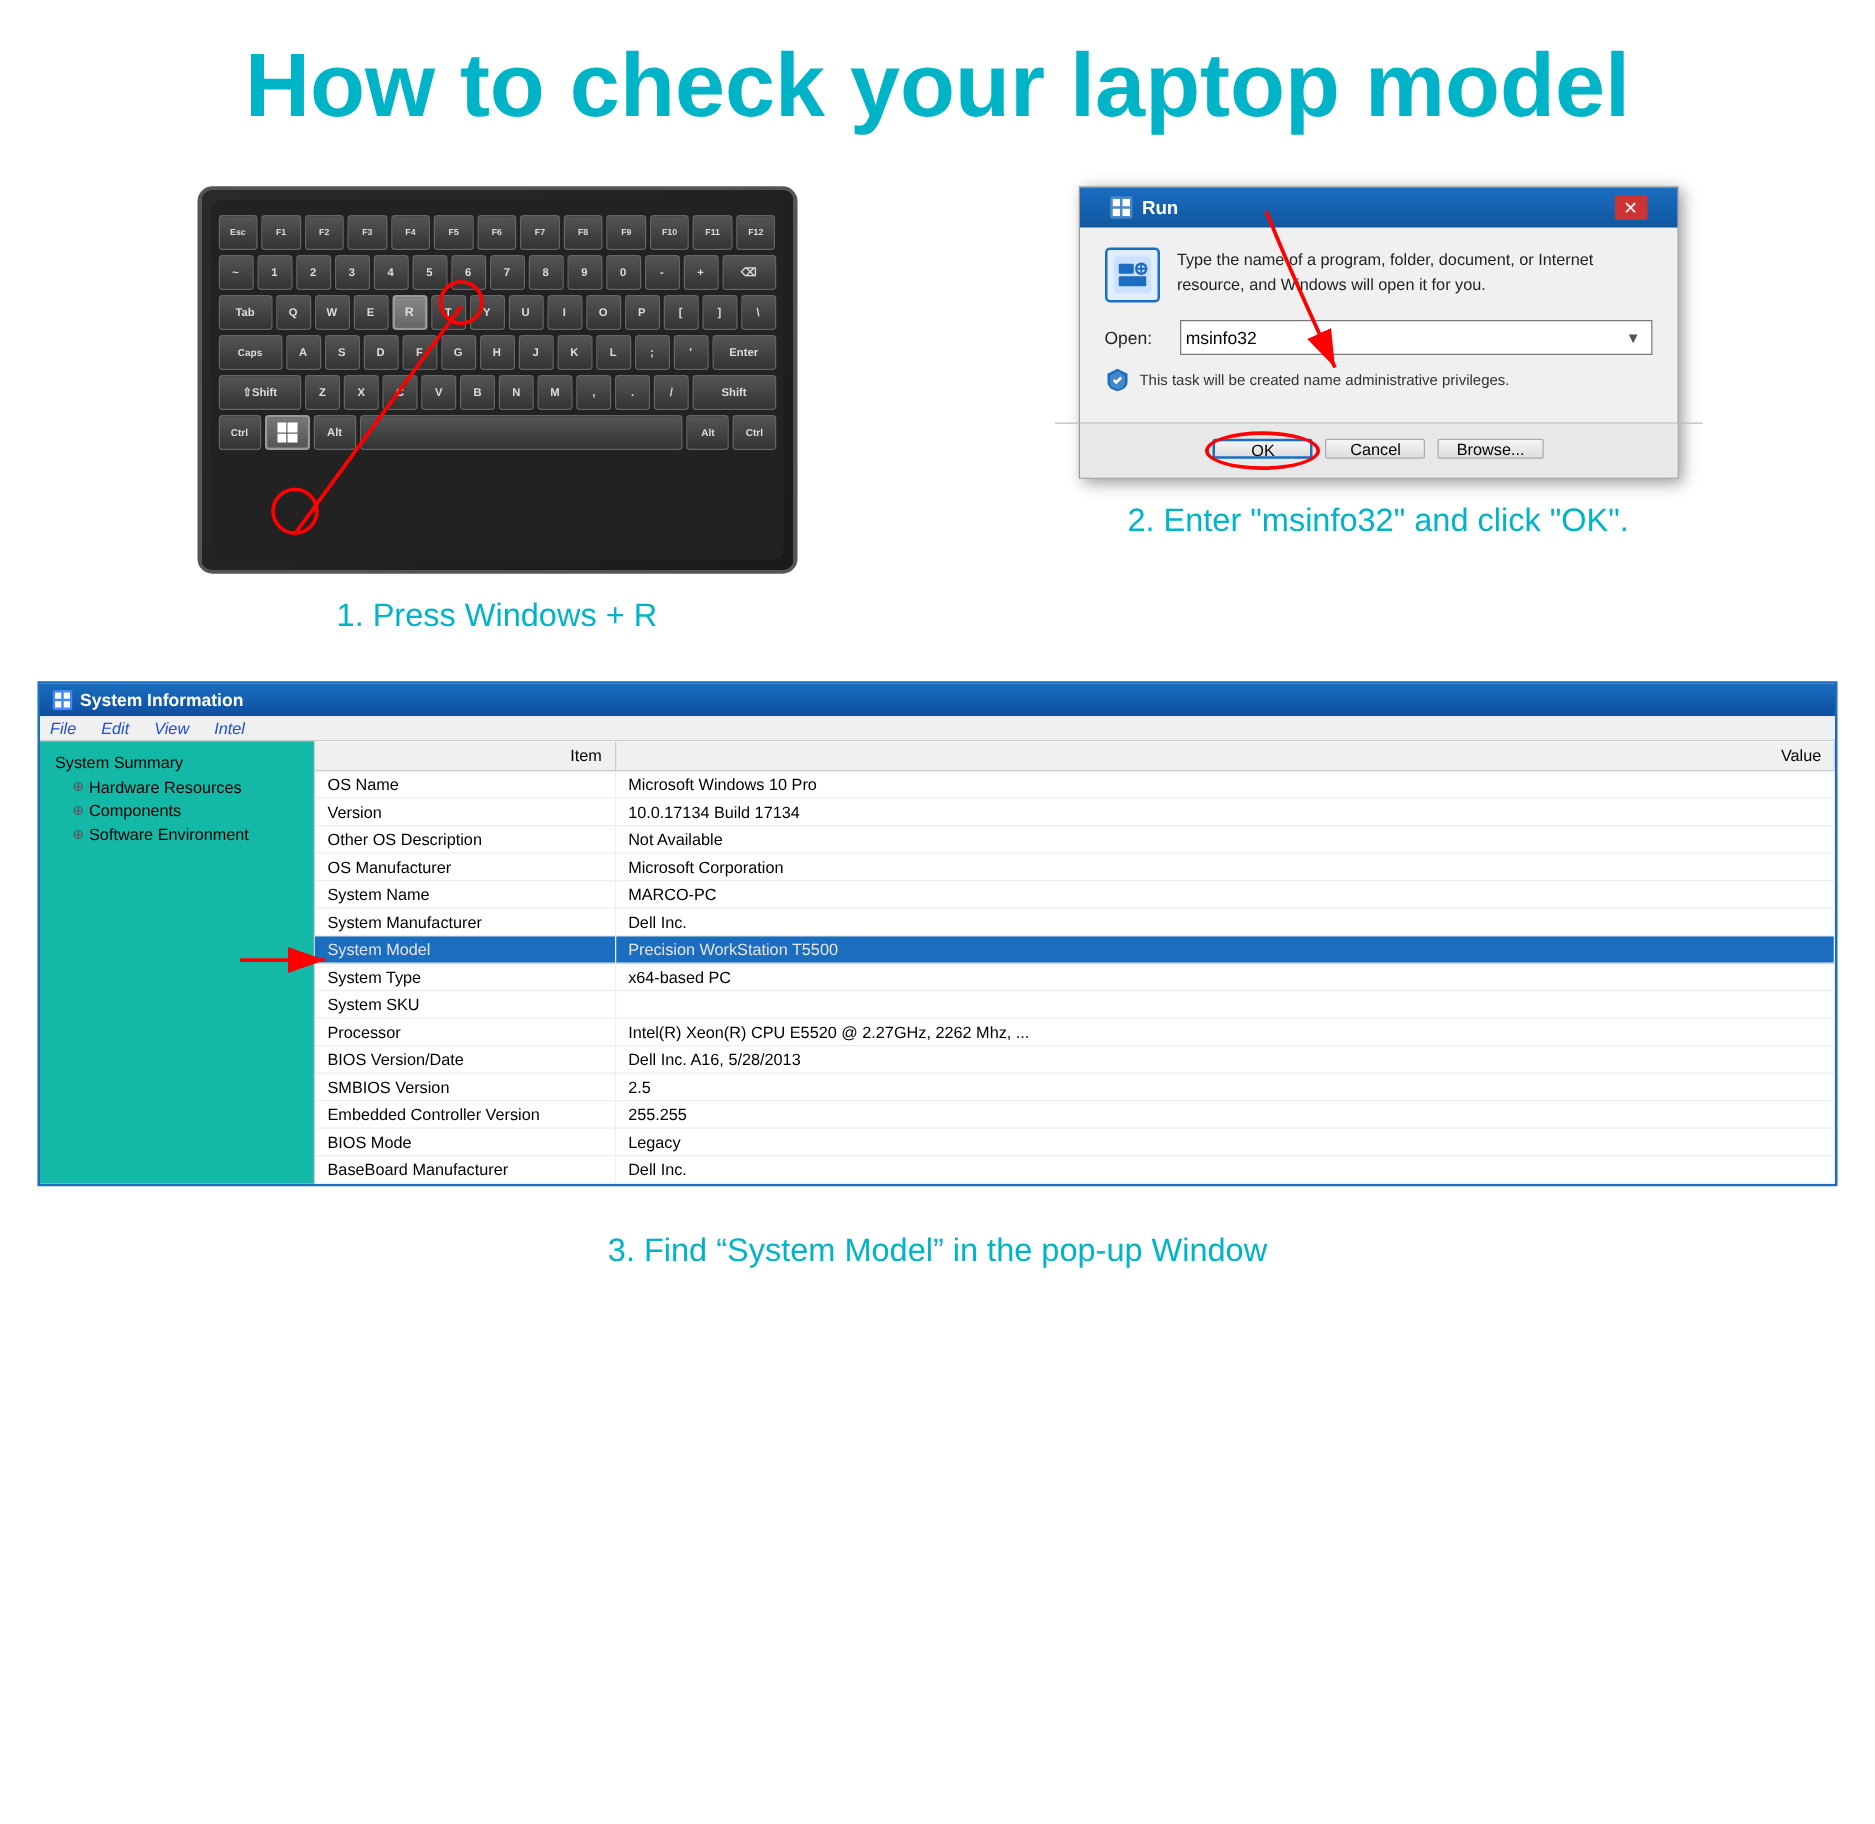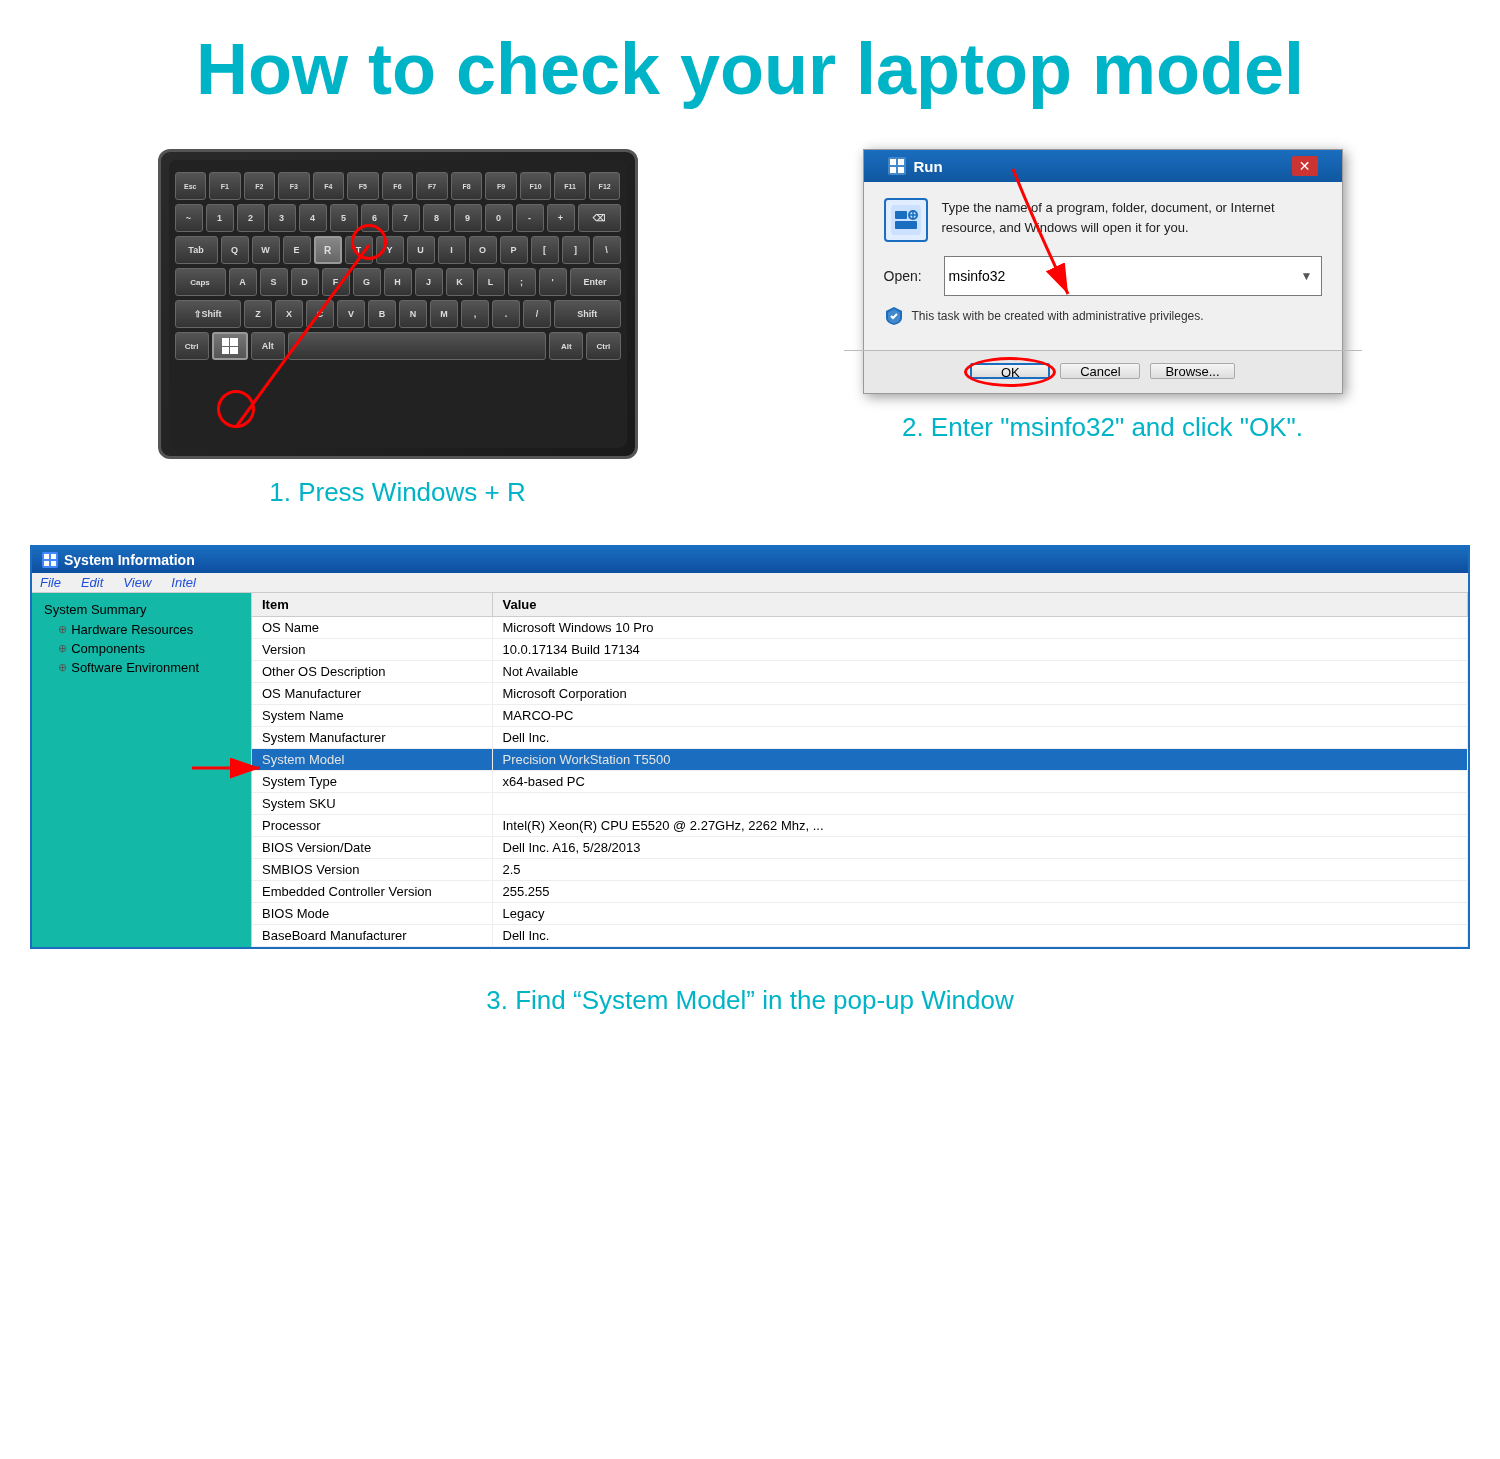--- a/index.html
+++ b/index.html
@@ -214,21 +214,21 @@
       color: #222;
       min-width: 50px;
     }
 
     .run-input-wrapper {
       flex: 1;
       display: flex;
       align-items: center;
       border: 1px solid #7a7a7a;
       background: white;
-      height: 40px;
+      height: 28px;
       padding: 0 4px;
     }
 
     .run-input {
       flex: 1;
       border: none;
       outline: none;
       font-size: 14px;
       background: transparent;
       color: #000;
@@ -372,26 +372,26 @@
       overflow: hidden;
     }
 
     .sysinfo-table {
       width: 100%;
       border-collapse: collapse;
       font-size: 13px;
     }
 
     .sysinfo-table th {
-      text-align: left;
+      text-align: right;
       padding: 4px 10px;
       background: #f0f0f0;
       border-bottom: 1px solid #ccc;
       border-right: 1px solid #ccc;
-      font-weight: bold;
+      font-weight: normal;
       color: #000;
     }
 
     .sysinfo-table td {
       padding: 3px 10px;
       border-bottom: 1px solid #eee;
       border-right: 1px solid #eee;
       color: #000;
     }
 
@@ -581,21 +581,21 @@
           </div>
 
           <div class="run-admin-row">
             <div style="width:20px;height:20px;flex-shrink:0">
               <svg width="20" height="20" viewBox="0 0 20 20">
                 <path d="M10 1 L18 5 L18 12 Q18 17 10 19 Q2 17 2 12 L2 5 Z" fill="#1a6dbf"></path>
                 <path d="M10 3 L16 6.5 L16 12 Q16 16 10 17.5 Q4 16 4 12 L4 6.5 Z" fill="#4488cc"></path>
                 <path d="M7 10 L9 12 L13 8" stroke="white" stroke-width="2" fill="none"></path>
               </svg>
             </div>
-            <span class="run-admin-text">This task with be created with administrative privileges.</span>
+            <span class="run-admin-text">This task will be created name administrative privileges.</span>
           </div>
         </div>
 
         <div class="run-divider"></div>
 
         <div class="run-buttons">
           <div class="ok-circle">
             <button class="run-btn ok-btn">OK</button>
           </div>
           <button class="run-btn">Cancel</button>

